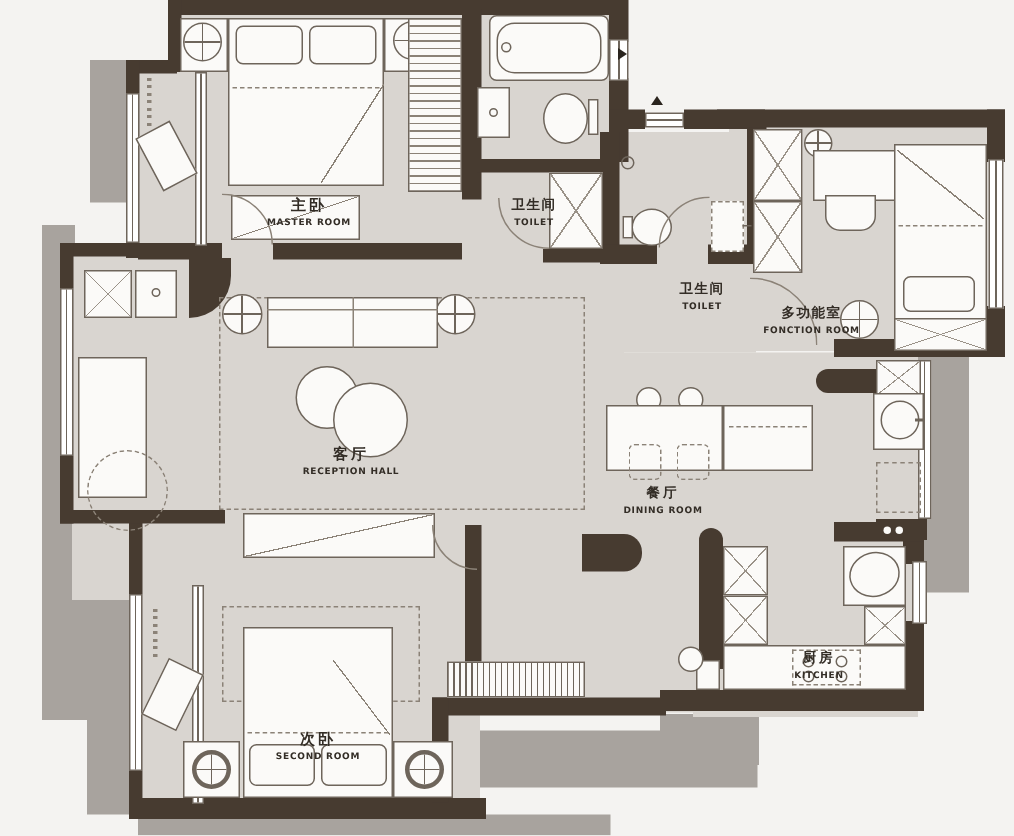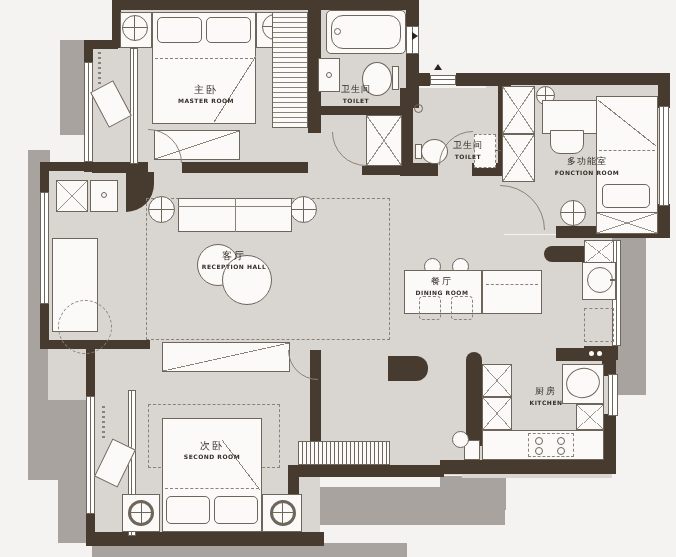--- a/index.html
+++ b/index.html
@@ -26,21 +26,21 @@
       linear-gradient(to right, transparent calc(50% - .5px), #6e655b calc(50% - .5px), #6e655b calc(50% + .5px), transparent calc(50% + .5px));}
   .slats{background-color:#fbfaf8;border:1px solid #6e655b;
     background-image:repeating-linear-gradient(to bottom,#fbfaf8 0 4px,#8b8277 4px 5px);}
   .books{background-color:#fbfaf8;border:1px solid #6e655b;
     background-image:repeating-linear-gradient(to right,#fbfaf8 0 3px,#6e655b 3px 4px);}
   .arc{border:1px solid #8b8277;border-radius:50%;background:transparent;}
   .diag{background-image:linear-gradient(to bottom right, transparent 49.3%, #8b8277 49.3%, #8b8277 50.7%, transparent 50.7%);}
   .diag2{background-image:linear-gradient(to top right, transparent 49.3%, #8b8277 49.3%, #8b8277 50.7%, transparent 50.7%);}
   .pillow{background:#fbfaf8;border:1px solid #6e655b;border-radius:5px;}
   .label{position:absolute;text-align:center;color:#332d26;z-index:30;}
-  .zh{font-size:10px;font-weight:normal;letter-spacing:2px;line-height:11px;}
+  .zh{font-size:10px;font-weight:bold;letter-spacing:2px;line-height:11px;margin-top:48px;}
   .en{font-size:6px;font-weight:bold;letter-spacing:.5px;line-height:8px;margin-top:2px;}
   .tri-r{width:0;height:0;border-top:4px solid transparent;border-bottom:4px solid transparent;border-left:6px solid #2a241e;}
   .tri-u{width:0;height:0;border-left:4px solid transparent;border-right:4px solid transparent;border-bottom:6px solid #2a241e;}
   .zig{background-image:repeating-linear-gradient(to bottom,#8b8277 0 2px,transparent 2px 5px);width:3px;}
   .dot{background:#fbfaf8;border-radius:50%;}
 </style>
 </head>
 <body>
 
 <div id="stage">
@@ -231,21 +231,21 @@
     <div class="en">MASTER ROOM</div>
   </div>
   <div class="label" style="left:328px;top:84px;width:56px;">
     <div class="zh" style="letter-spacing:1px;font-size:9px;">卫生间</div>
     <div class="en">TOILET</div>
   </div>
   <div class="label" style="left:442px;top:140px;width:52px;">
     <div class="zh" style="letter-spacing:1px;font-size:9px;">卫生间</div>
     <div class="en">TOILET</div>
   </div>
-  <div class="label" style="left:542px;top:156px;width:90px;">
+  <div class="label" style="left:496px;top:156px;width:90px;">
     <div class="zh" style="letter-spacing:1px;font-size:9px;">多功能室</div>
     <div class="en">FONCTION ROOM</div>
   </div>
   <div class="label" style="left:402px;top:276px;width:80px;">
     <div class="zh" style="font-size:9px;">餐厅</div>
     <div class="en">DINING ROOM</div>
   </div>
   <div class="label" style="left:174px;top:250px;width:120px;">
     <div class="zh">客厅</div>
     <div class="en">RECEPTION HALL</div>

